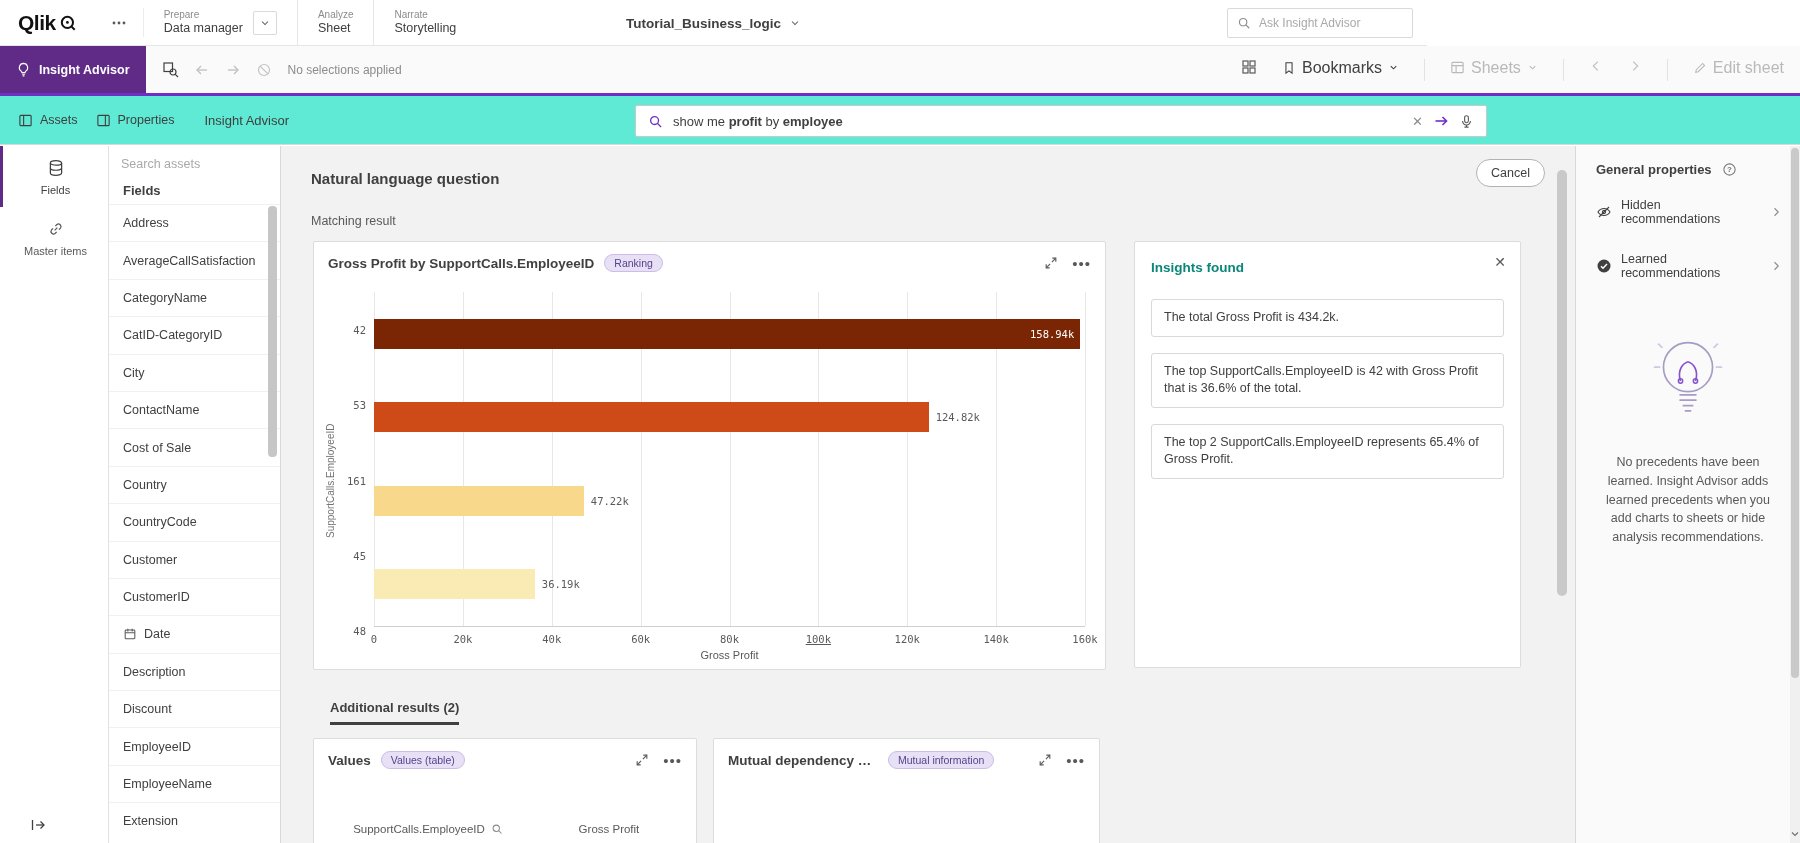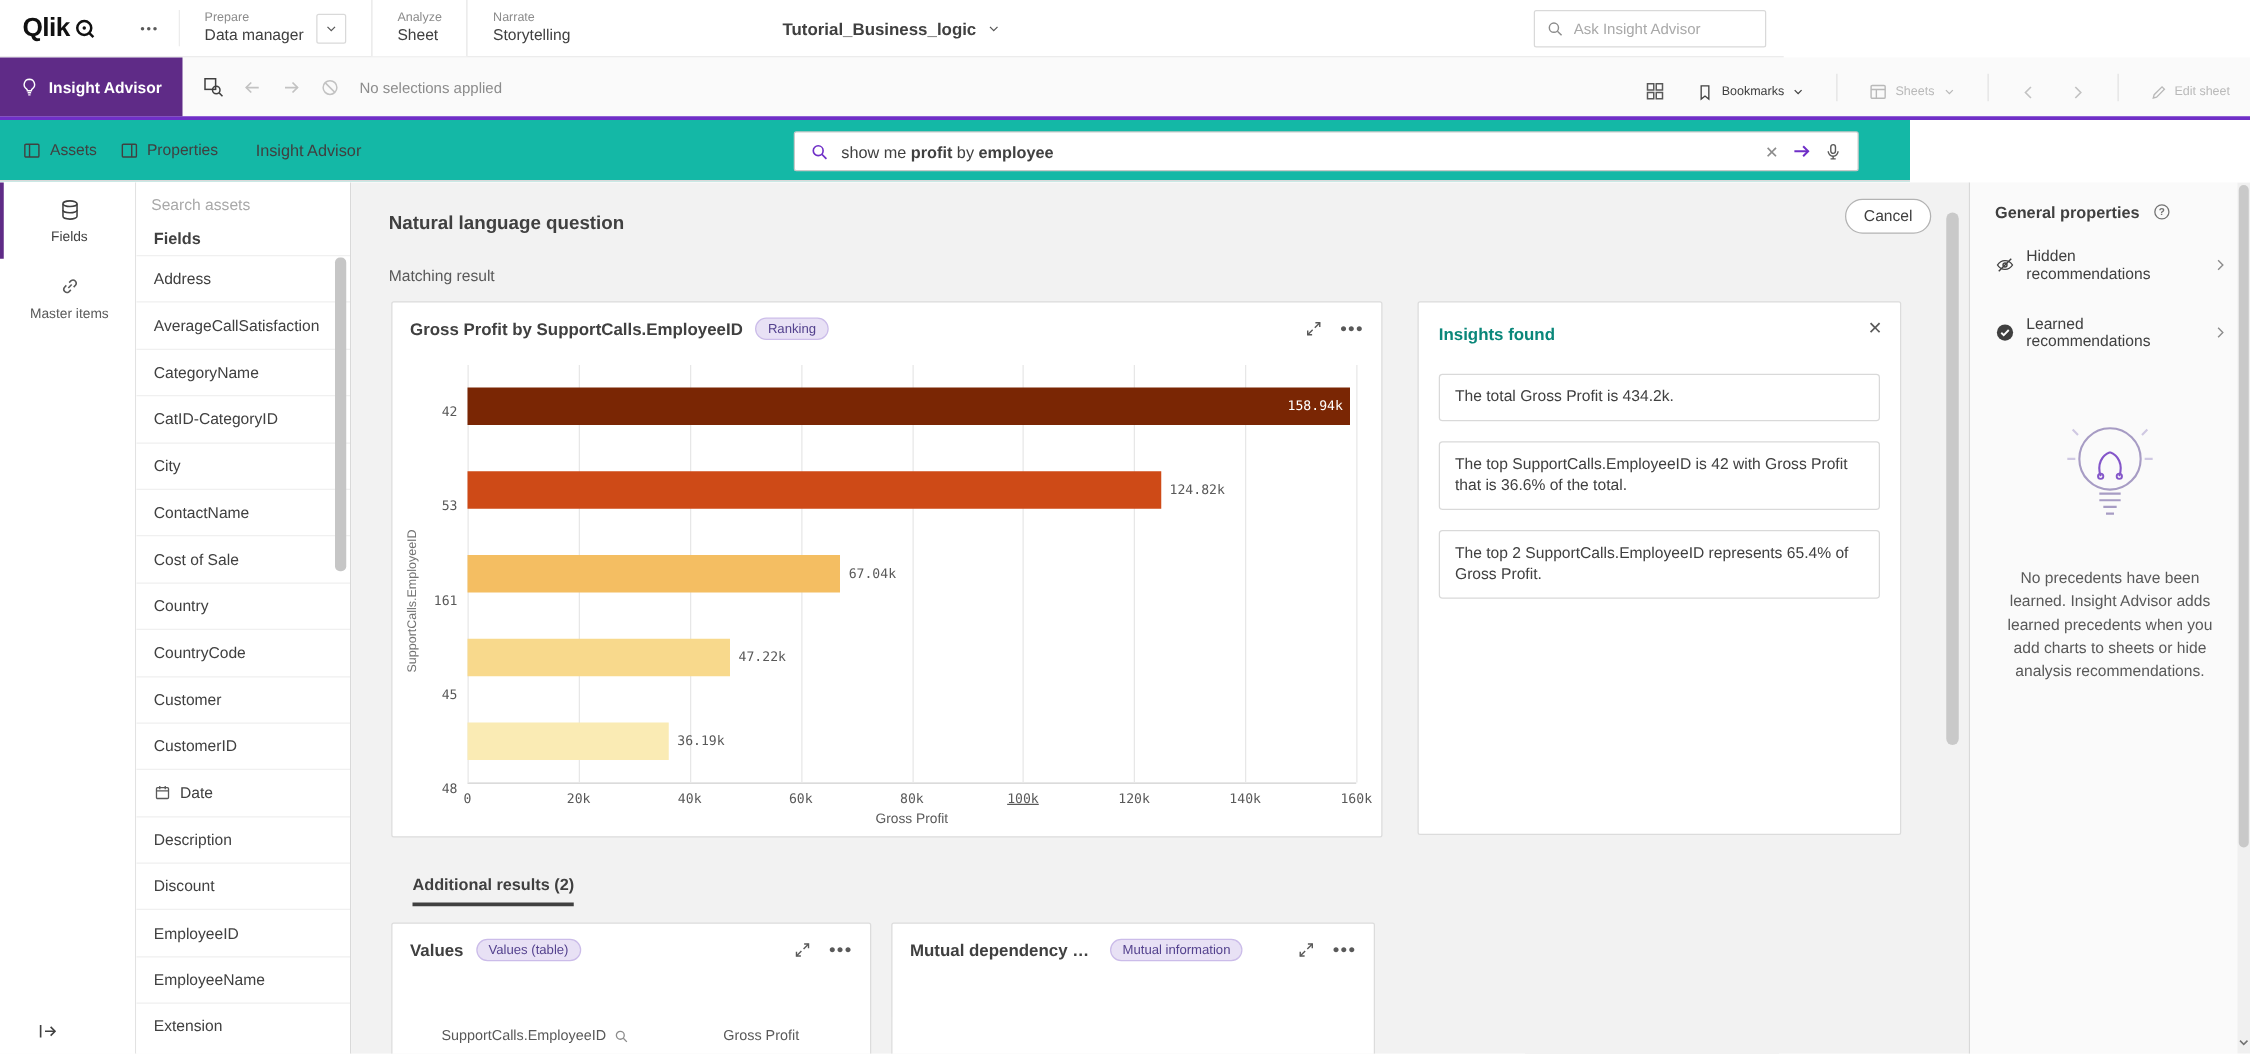--- a/index.html
+++ b/index.html
@@ -26,27 +26,27 @@
   .ask-box input{border:none;outline:none;width:100%;font-size:12px;color:#404040;font-family:"Liberation Sans",sans-serif}
   .ask-box input::placeholder{color:#a9a9a9}
 
   
   .selbar{position:absolute;top:46px;left:0;width:1800px;height:50px;background:#fafafa;border-bottom:3px solid #6F2FC7;display:flex;align-items:center}
   .ia-btn{height:47px;background:#5F2B87;color:#fff;display:flex;align-items:center;gap:8px;padding:0 16px;font-size:12.5px;font-weight:600}
   .sel-icons{display:flex;align-items:center;gap:15px;margin-left:16px}
   .icon-btn{color:#404040;display:flex}
   .icon-btn.disabled{color:#c2c2c2}
   .sel-status{margin-left:16px;font-size:12px;color:#8c8c8c}
-  .selbar-right{margin-left:auto;display:flex;align-items:flex-end;gap:25px;padding-right:16px;font-size:10px}
+  .selbar-right{margin-left:auto;display:flex;align-items:flex-start;gap:25px;padding-right:16px;font-size:16px}
   .group{display:flex;align-items:center;gap:6px;color:#404040}
   .group.disabled{color:#b9b9b9}
   .vsep{width:1px;height:22px;background:#e2e2e2}
 
   
-  .subheader{position:absolute;top:96px;left:0;width:1528px;height:49px;background:#14b8a6;border-bottom:1px solid #d9d9d9;display:flex;align-items:center}
+  .subheader{position:absolute;top:96px;left:0;width:1800px;height:49px;background:#5eead4;border-bottom:1px solid #d9d9d9;display:flex;align-items:center}
   .sh-btn{display:flex;align-items:center;gap:7px;font-size:12.5px;color:#404040;margin-left:18px}
   .sh-title{margin-left:30px;font-size:13px;color:#404040}
   .query-box{position:absolute;left:635px;top:9px;width:852px;height:32px;border:1px solid #c9c9c9;border-radius:2px;background:#fff;display:flex;align-items:center;padding:0 12px;gap:10px}
   .query-text{flex:1;font-size:13px;color:#404040;white-space:pre}
   .query-text b{font-weight:700}
   .q-ic{color:#8c8c8c}
   .q-arrow{color:#6F2FC7}
 
   
   .rail{position:absolute;top:146px;left:0;width:109px;bottom:0;background:#fff;border-right:1px solid #e2e2e2}
@@ -486,24 +486,20 @@
                 <div class="bar-cell">
                   <div class="bar" style="width: 99.3375%; background: rgb(122, 38, 4);">
                     <span class="bar-label inside">158.94k</span>
                   </div>
                 </div>
                 <div class="bar-cell">
                   <div class="bar" style="width: 78.0125%; background: rgb(206, 74, 23);"></div>
                   <span class="bar-label">124.82k</span>
                 </div>
                 <div class="bar-cell">
-                  <div class="bar" style="width: 41.9%; background: rgb(244, 190, 98);"></div>
-                  <span class="bar-label">67.04k</span>
-                </div>
-                <div class="bar-cell">
                   <div class="bar" style="width: 29.5125%; background: rgb(248, 217, 140);"></div>
                   <span class="bar-label">47.22k</span>
                 </div>
                 <div class="bar-cell">
                   <div class="bar" style="width: 22.6187%; background: rgb(250, 235, 180);"></div>
                   <span class="bar-label">36.19k</span>
                 </div>
               </div>
           </div>
           <div class="axis">

